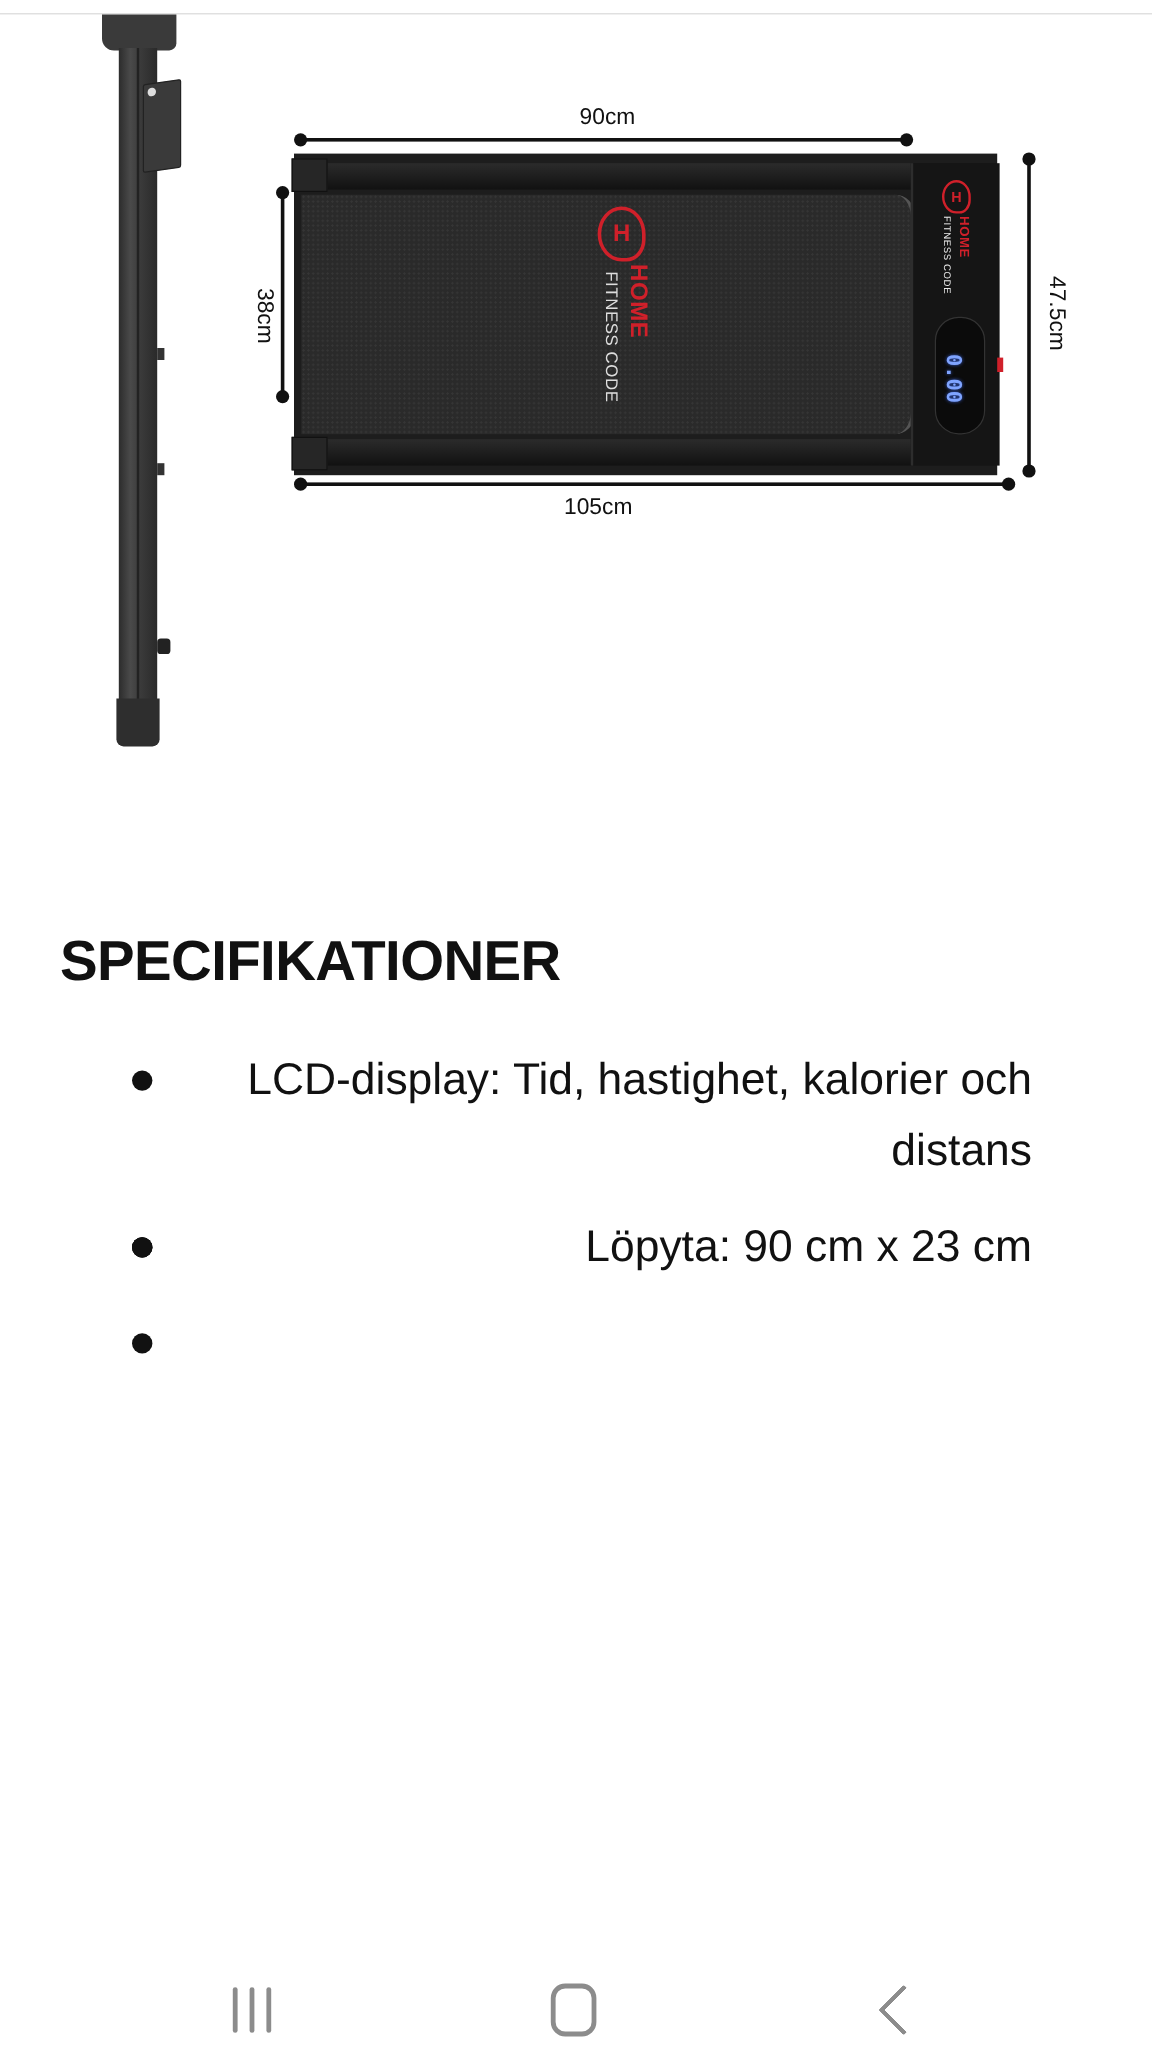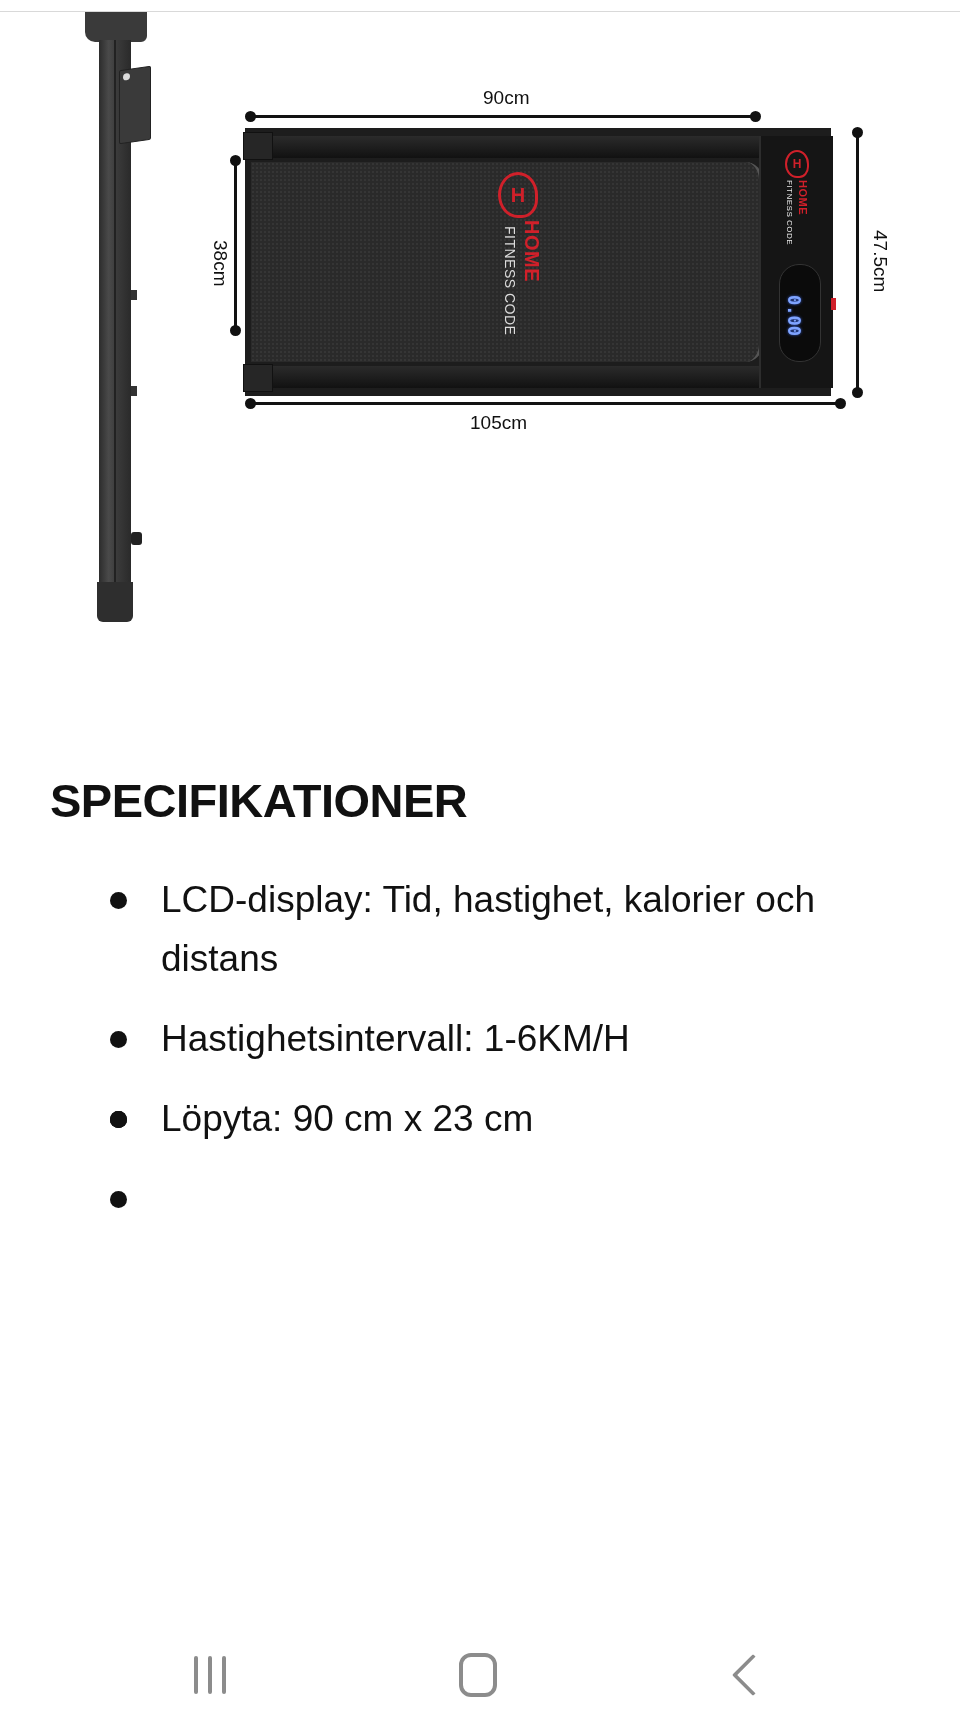--- a/index.html
+++ b/index.html
@@ -43,21 +43,21 @@
   .brand-home { color: #d0202a; }
   .brand-sub { color: #e9e9e9; font-weight: normal; }
   .logo-badge { position: absolute; border: 3px solid #d0202a; border-radius: 50% 50% 40% 50%; color: #d0202a; font-weight: bold; display: flex; align-items: center; justify-content: center; font-family: "Liberation Sans", sans-serif; }
   .display-pill { position: absolute; left: 18px; top: 128px; width: 40px; height: 96px; border-radius: 20px; background: #0b0b0b; border: 1px solid #333; }
   .display-digits { position: absolute; left: 4px; top: 30px; writing-mode: vertical-rl; color: #7fa4ff; font-family: "DejaVu Sans Mono", monospace; font-size: 17px; font-weight: bold; text-shadow: 0 0 3px #3a5fd0; }
   .stop-tab { position: absolute; left: 586px; top: 170px; width: 5px; height: 12px; background: #d0202a; }
 
   
   .spec-title { position: absolute; left: 50px; top: 773px; font-size: 47px; font-weight: bold; letter-spacing: -0.5px; color: #111; margin: 0; }
   .spec-list { position: absolute; left: 0; top: 870px; width: 960px; margin: 0; padding: 0; list-style: none; }
-  .spec-item { position: relative; padding-left: 161px; padding-right: 100px; font-size: 37px; line-height: 59px; color: #111; margin-bottom: 21px; }
+  .spec-item { position: relative; padding-left: 161px; padding-right: 100px; font-size: 37px; line-height: 59px; color: #111; margin-bottom: 21px; text-align: right; }
   .spec-bullet { position: absolute; left: 110px; top: 22px; width: 17px; height: 17px; border-radius: 50%; background: #111; }
 
   
   .nav-bar { position: absolute; left: 0; top: 1625px; width: 960px; height: 97px; background: #fff; }
   .nav-btn { position: absolute; top: 20px; height: 60px; width: 80px; display: flex; align-items: center; justify-content: center; cursor: pointer; }
   .recents-icon span { display: inline-block; width: 4px; height: 38px; background: #8c8c8c; border-radius: 2px; margin: 0 5px; }
   .home-icon span { display: block; width: 30px; height: 36px; border: 4px solid #8c8c8c; border-radius: 12px; }
   .back-icon span { display: block; width: 26px; height: 26px; border-left: 4px solid #8c8c8c; border-bottom: 4px solid #8c8c8c; transform: rotate(45deg); margin-left: 14px; border-radius: 2px; }
 </style>
 </head>
@@ -117,21 +117,20 @@
 
   <div class="dot" style="left:245px;top:386px"></div>
   <div class="dim-h" style="left:250px;top:390px;width:590px"></div>
   <div class="dot" style="left:835px;top:386px"></div>
   <div class="dim-label" style="left:470px;top:400px">105cm</div>
 </div>
 
 <h2 class="spec-title">SPECIFIKATIONER</h2>
 <ul class="spec-list">
   <li class="spec-item"><span class="spec-bullet"></span><span>LCD-display: Tid, hastighet, kalorier och distans</span></li>
-  <li class="spec-item"><span class="spec-bullet"></span><span>Hastighetsintervall: 1-6KM/H</span></li>
   <li class="spec-item"><span class="spec-bullet"></span></li>
   <li class="spec-item"><span class="spec-bullet"></span></li>
   <li class="spec-item"><span class="spec-bullet"></span><span>Löpyta: 90 cm x 23 cm</span></li>
   <li class="spec-item"><span class="spec-bullet"></span></li>
 </ul>
 
 <div class="nav-bar">
   <div class="nav-btn recents-icon" style="left:170px" aria-label="recent-apps">
     <span></span>
       <span></span>

